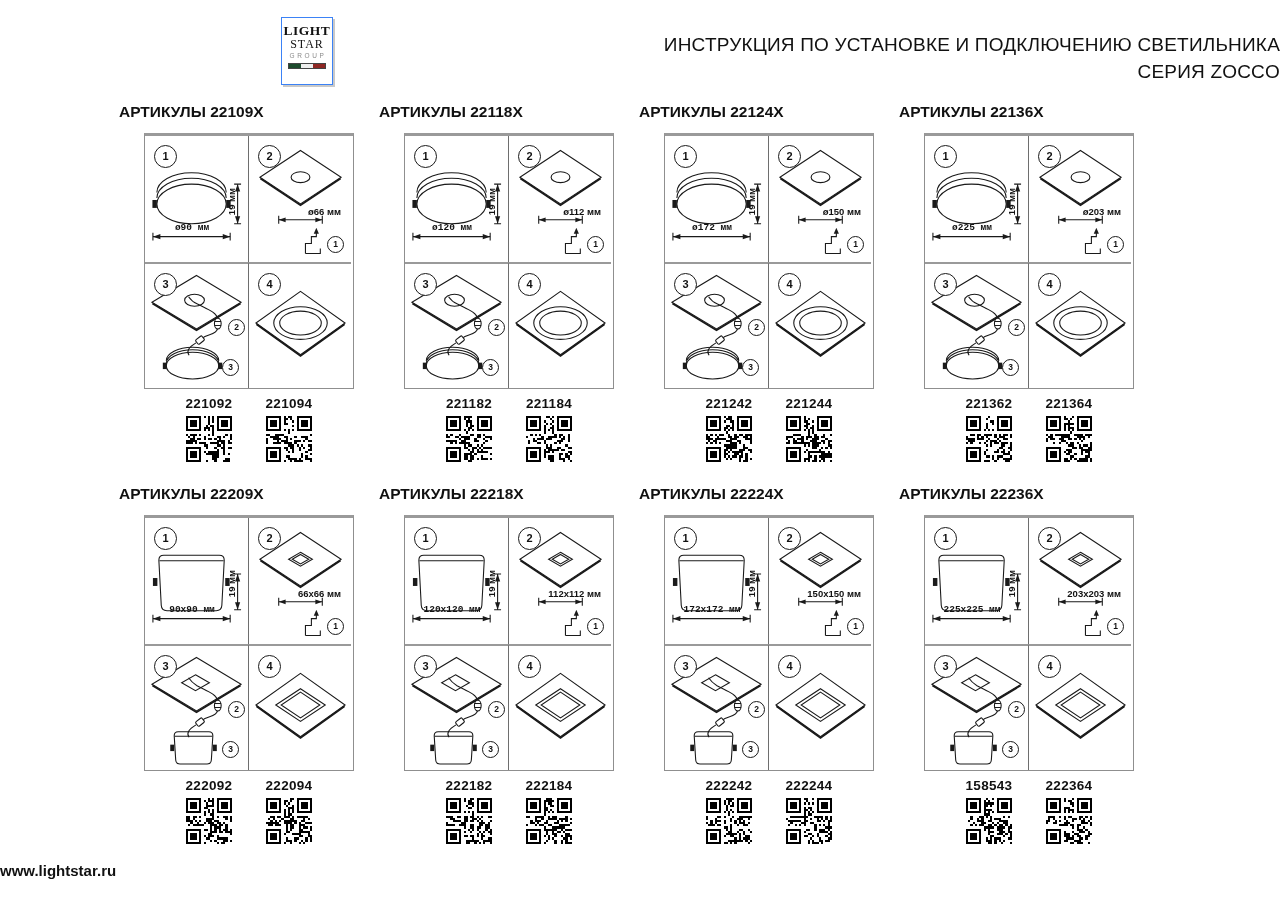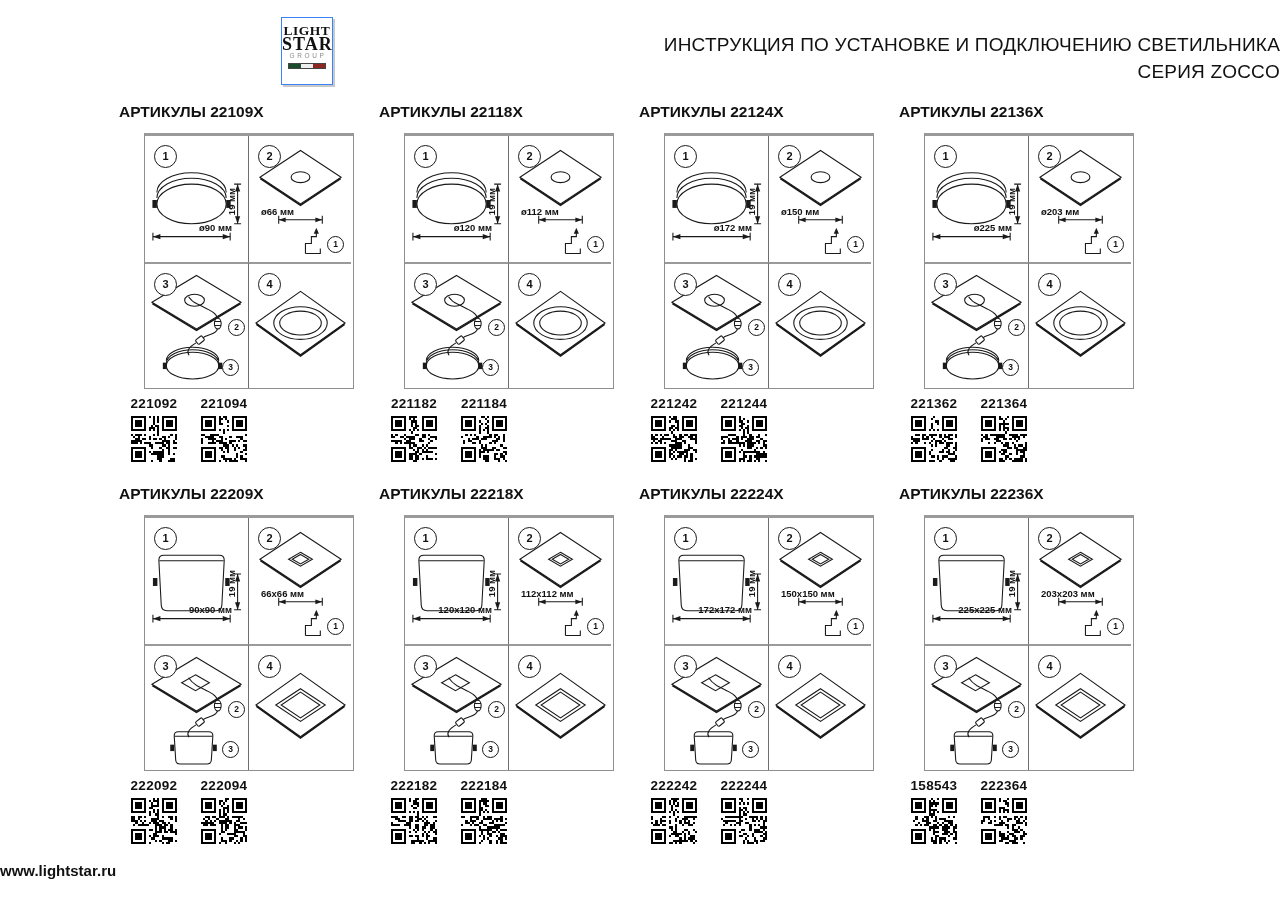--- a/index.html
+++ b/index.html
@@ -4,21 +4,21 @@
 <style>
   html,body{margin:0;padding:0;background:#fff;}
   .page{position:relative;width:1280px;height:905px;background:#fff;overflow:hidden;
         font-family:"Liberation Sans",sans-serif;color:#111;}
 
   
   .logo{position:absolute;left:281px;top:17px;width:50px;height:66px;background:#fff;
         border:1px solid #3b82f6;box-shadow:2px 2px 0 #c9c9c9;text-align:center;
         font-family:"Liberation Serif",serif;}
   .logo .l1{margin-top:7px;font-size:13.5px;font-weight:bold;letter-spacing:.5px;line-height:12px;}
-  .logo .l2{font-size:18px;font-weight:bold;letter-spacing:1px;line-height:14px;}
+  .logo .l2{font-size:12px;font-weight:normal;letter-spacing:1px;line-height:14px;}
   .logo .l3{font-family:"Liberation Sans",sans-serif;font-size:6.5px;letter-spacing:2.6px;
             color:#8a8a8a;line-height:8px;margin-top:1px;margin-left:2px;}
   .flag{display:flex;width:36px;height:4px;margin:3px auto 0;border:1px solid #444;}
   .flag span{flex:1;}
   .htitle{position:absolute;left:0;right:0;top:31px;text-align:right;
           font-size:19px;font-weight:normal;line-height:27px;letter-spacing:.2px;}
 
   
   .row{position:absolute;left:0;width:1280px;height:370px;}
   .panel{position:absolute;top:0;width:260px;}
@@ -33,25 +33,25 @@
   .badge{position:absolute;left:9px;top:9px;width:21px;height:21px;border:1.4px solid #1a1a1a;
          border-radius:50%;background:#fff;font-size:11px;font-weight:bold;line-height:21px;
          text-align:center;z-index:2;}
   .refc{position:absolute;width:15px;height:15px;border:1.2px solid #1a1a1a;border-radius:50%;
         background:#fff;font-size:8.5px;font-weight:bold;line-height:15px;text-align:center;z-index:2;}
   .ref-c2{left:78px;top:100px;}
   .ref2{left:83px;top:55px;}
   .ref3{left:77px;top:95px;}
 
   .lbl{position:absolute;font-weight:bold;font-size:9.5px;white-space:nowrap;z-index:2;}
-  .lbl-w{left:7px;top:86px;width:80px;text-align:right;}
+  .lbl-w{left:7px;top:86px;width:80px;text-align:center;font-family:Liberation Mono, monospace;}
   .lbl-h{left:64px;top:60px;width:44px;text-align:center;transform:rotate(-90deg);}
-  .lbl-hole{left:12px;top:70px;width:80px;text-align:left;}
-
-  .codes{display:flex;justify-content:flex-start;margin-top:6px;}
+  .lbl-hole{left:12px;top:70px;width:80px;text-align:right;}
+
+  .codes{display:flex;justify-content:center;gap:10px;margin-top:6px;}
   .code{width:70px;text-align:center;}
   .artnum{font-size:13.5px;font-weight:bold;letter-spacing:.3px;line-height:17px;}
   .qr{width:46px;height:46px;margin:4px auto 0;}
 
   .footer{position:absolute;left:0;right:8px;top:862px;text-align:left;
           font-size:15px;font-weight:bold;}
   .defs{position:absolute;width:0;height:0;overflow:hidden;}
 </style>
 </head>
 <body>

